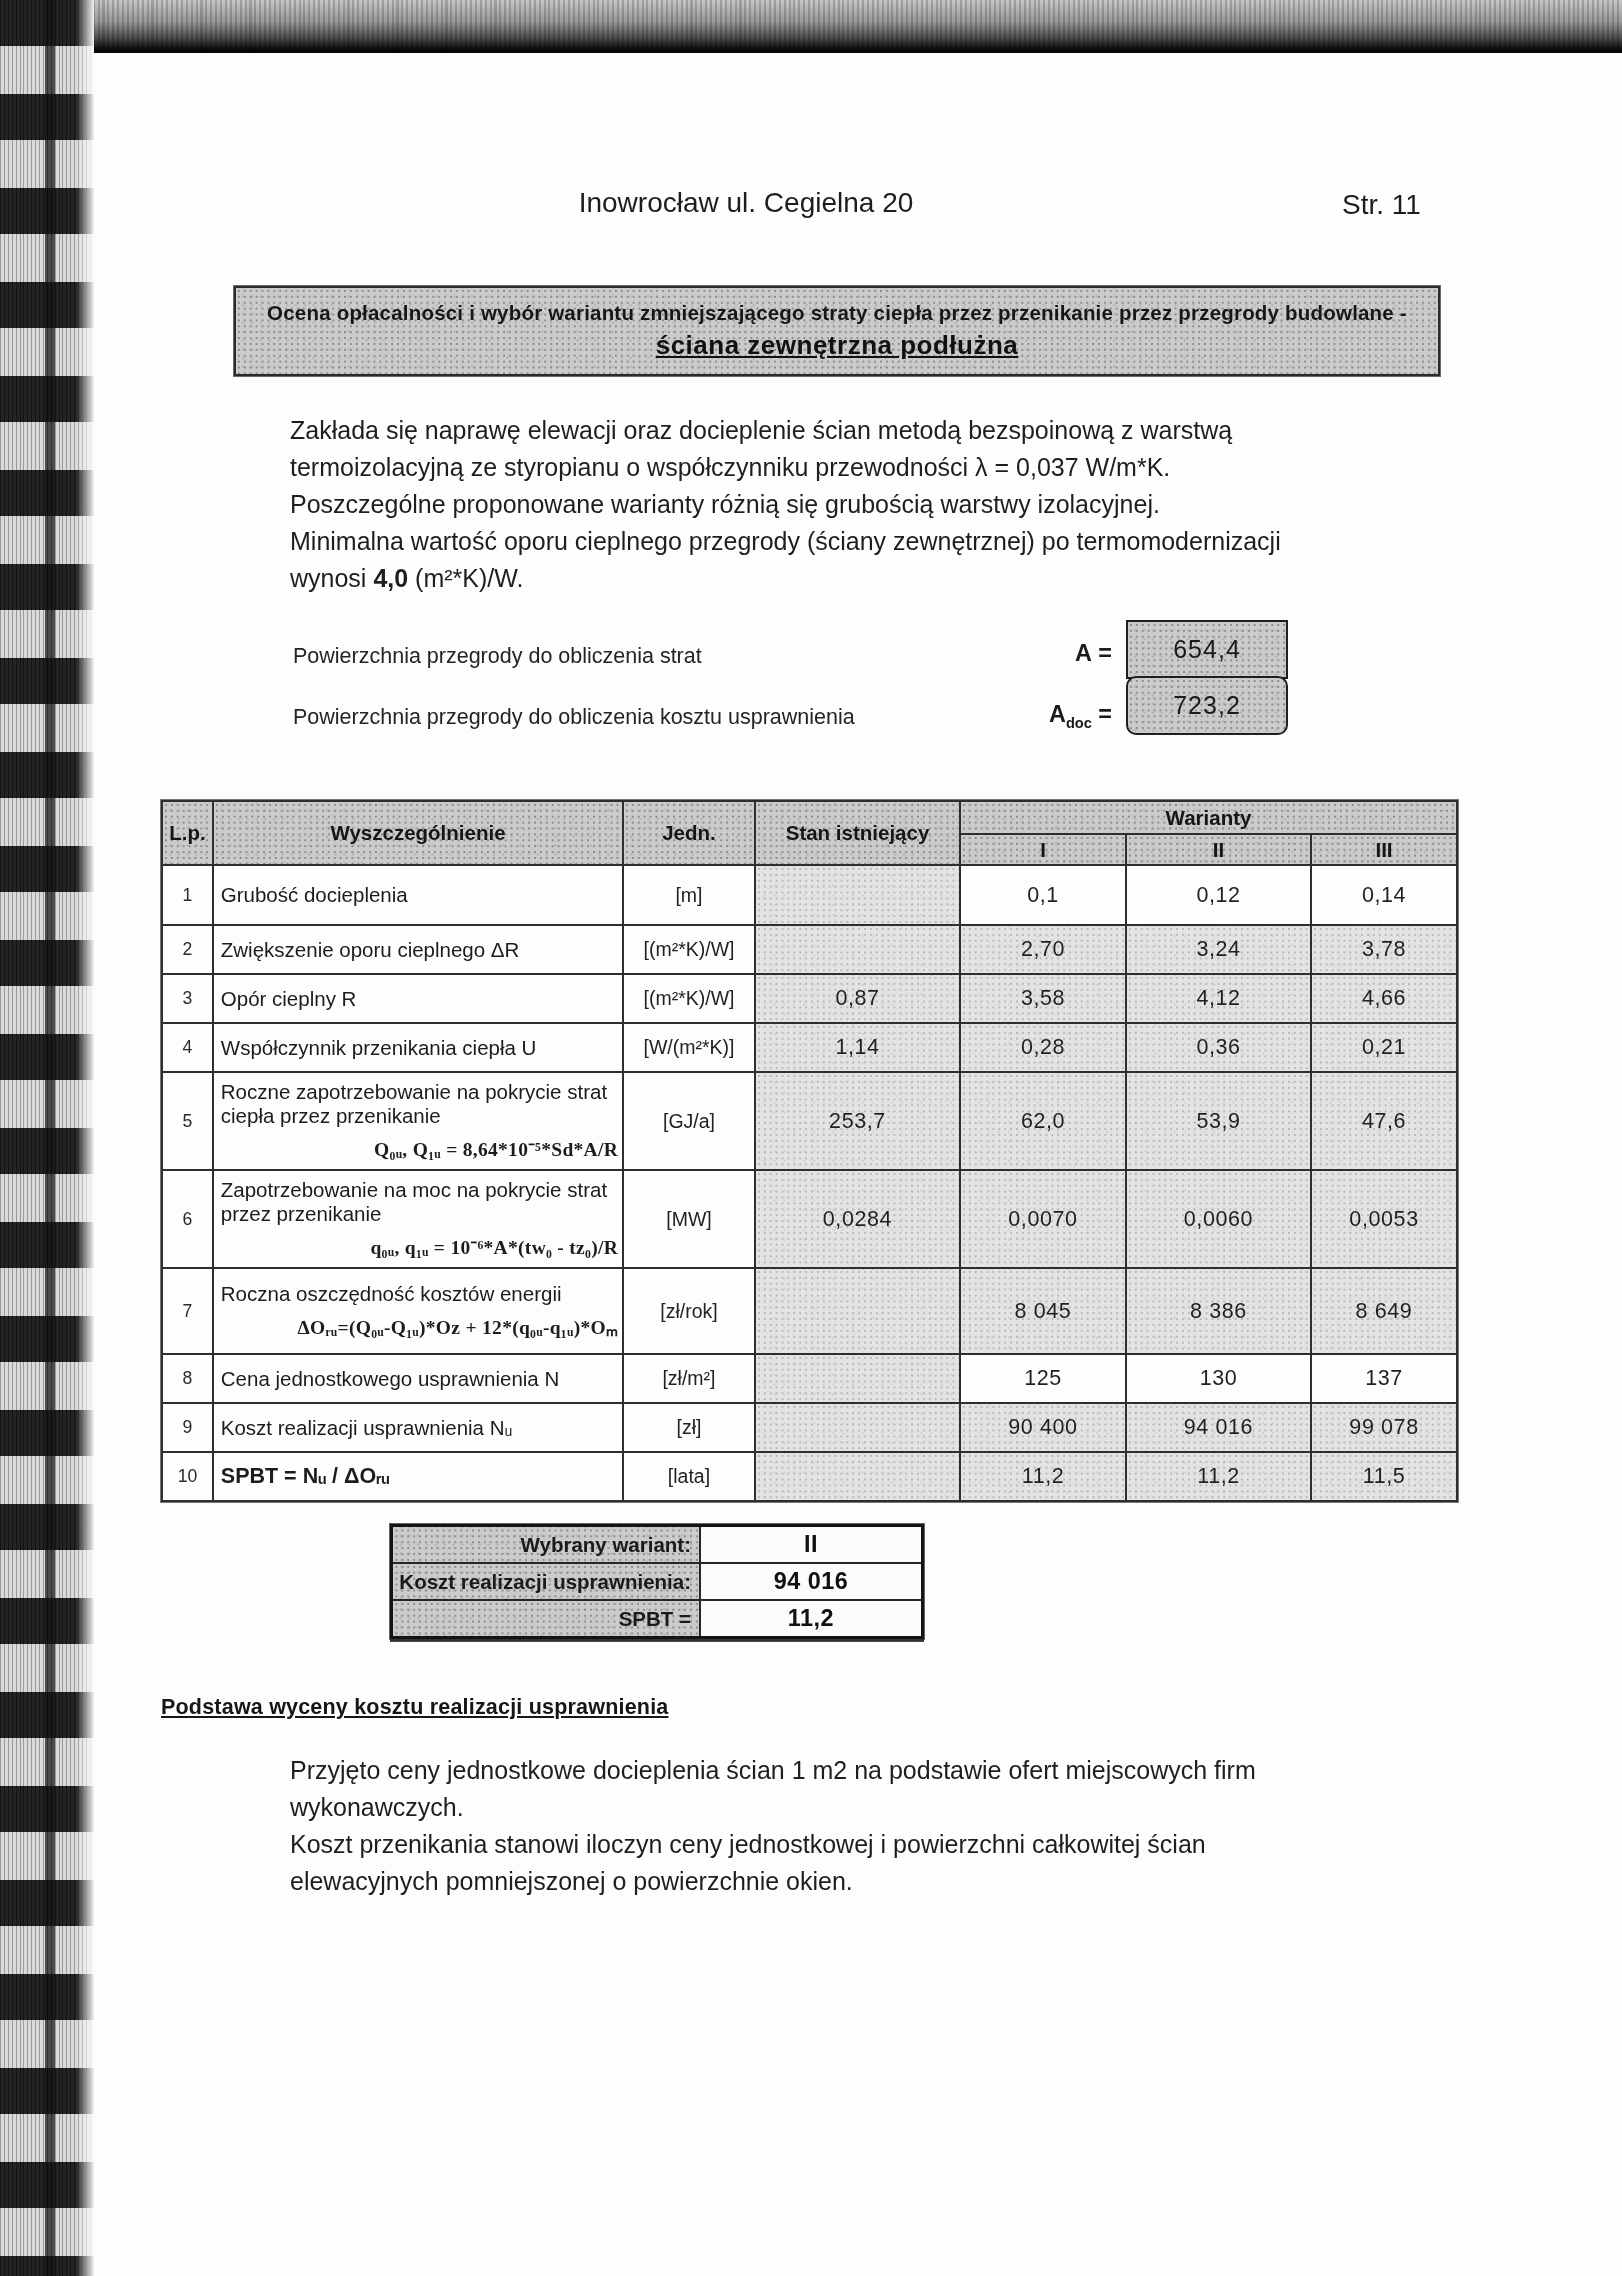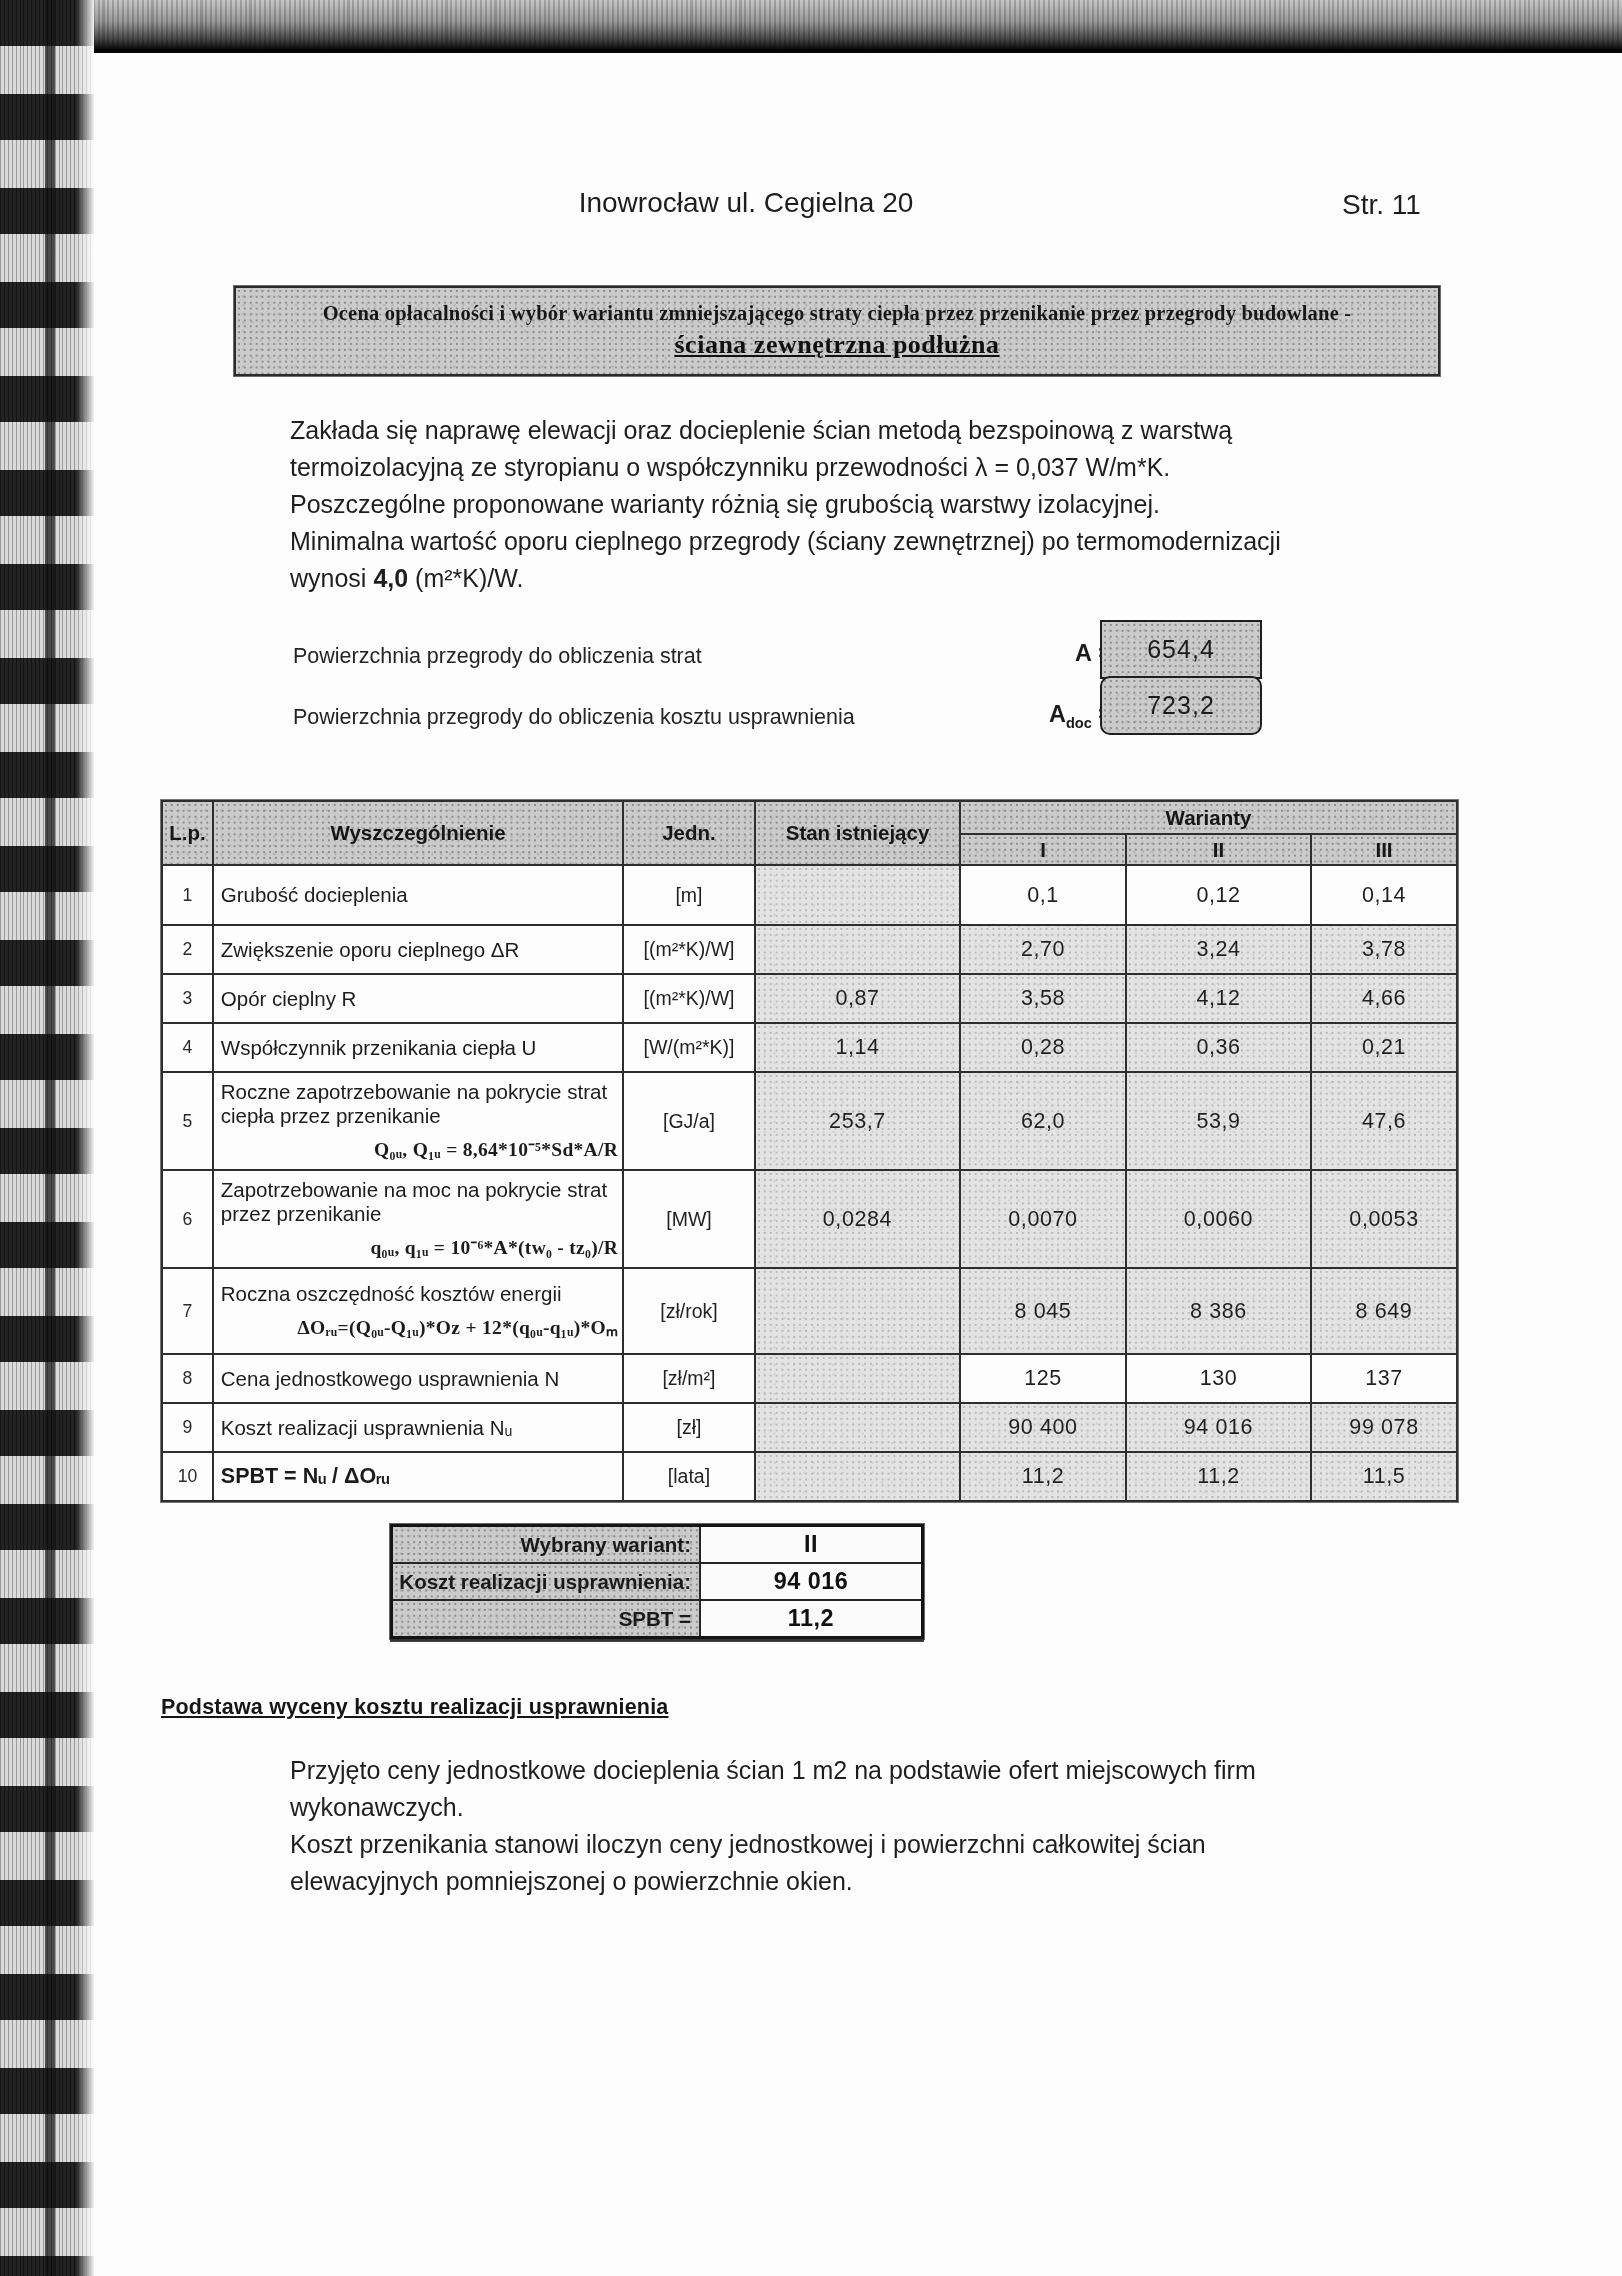--- a/index.html
+++ b/index.html
@@ -44,34 +44,34 @@
     background-size:5.9px 5.9px, 9.8px 9.8px;
     background-position:0 0, 3.9px 4.9px;
   }
   
   .hdr-location{position:absolute; left:0; width:1492px; top:187px; text-align:center; font-size:28px; color:#1d1d1d;}
   .hdr-page{position:absolute; left:1342px; top:189px; font-size:28px; color:#1d1d1d;}
   
   .title-box{
     position:absolute; left:234px; top:286px; width:1202px; height:86px;
     border:2.9px solid #2b2b2b; outline:1px solid #6a6a6a;
-    display:flex; flex-direction:column; align-items:center; justify-content:center;font-family:Liberation Serif, serif;
+    display:flex; flex-direction:column; align-items:center; justify-content:center;
   }
   .title-line1{font-size:20.5px; font-weight:bold; color:#171717; letter-spacing:0.2px;}
   .title-line2{font-size:26px; font-weight:bold; color:#111; text-decoration:underline; margin-top:5.9px; letter-spacing:0.5px;}
   
   .intro{position:absolute; left:290px; top:412px; width:1051px; font-size:25px; line-height:37px; color:#1e1e1e;}
   .intro b{font-weight:bold;}
   
   .area-label-1{position:absolute; left:293px; top:644px; font-size:21.5px; color:#242424;}
   .area-label-2{position:absolute; left:293px; top:705px; font-size:21.5px; color:#242424;}
   .area-sym-1{position:absolute; left:936px; top:640px; width:176px; text-align:right; font-size:23.4px; font-weight:bold; color:#1b1b1b;}
   .area-sym-2{position:absolute; left:936px; top:701px; width:176px; text-align:right; font-size:23.4px; font-weight:bold; color:#1b1b1b;}
   .area-sym-1 sub,.area-sym-2 sub{font-size:14.6px;}
-  .area-boxes{position:absolute; left:1100px; top:620px; width:162px;}
+  .area-boxes{position:absolute; left:1126px; top:620px; width:162px;}
   .area-box{border:2.9px solid #1f1f1f; height:55px; display:flex; align-items:center; justify-content:center;
             font-size:25px; color:#1b1b1b; letter-spacing:1px;}
   .area-box + .area-box{margin-top:-2.9px;border-radius:10px;}
   
   .main-table{
     position:absolute; left:161px; top:800px; width:1294px;
     border-collapse:collapse; table-layout:fixed;
   }
   .main-table col.c-lp{width:51px;} .main-table col.c-item{width:410px;}
   .main-table col.c-unit{width:132px;} .main-table col.c-ex{width:205px;}

